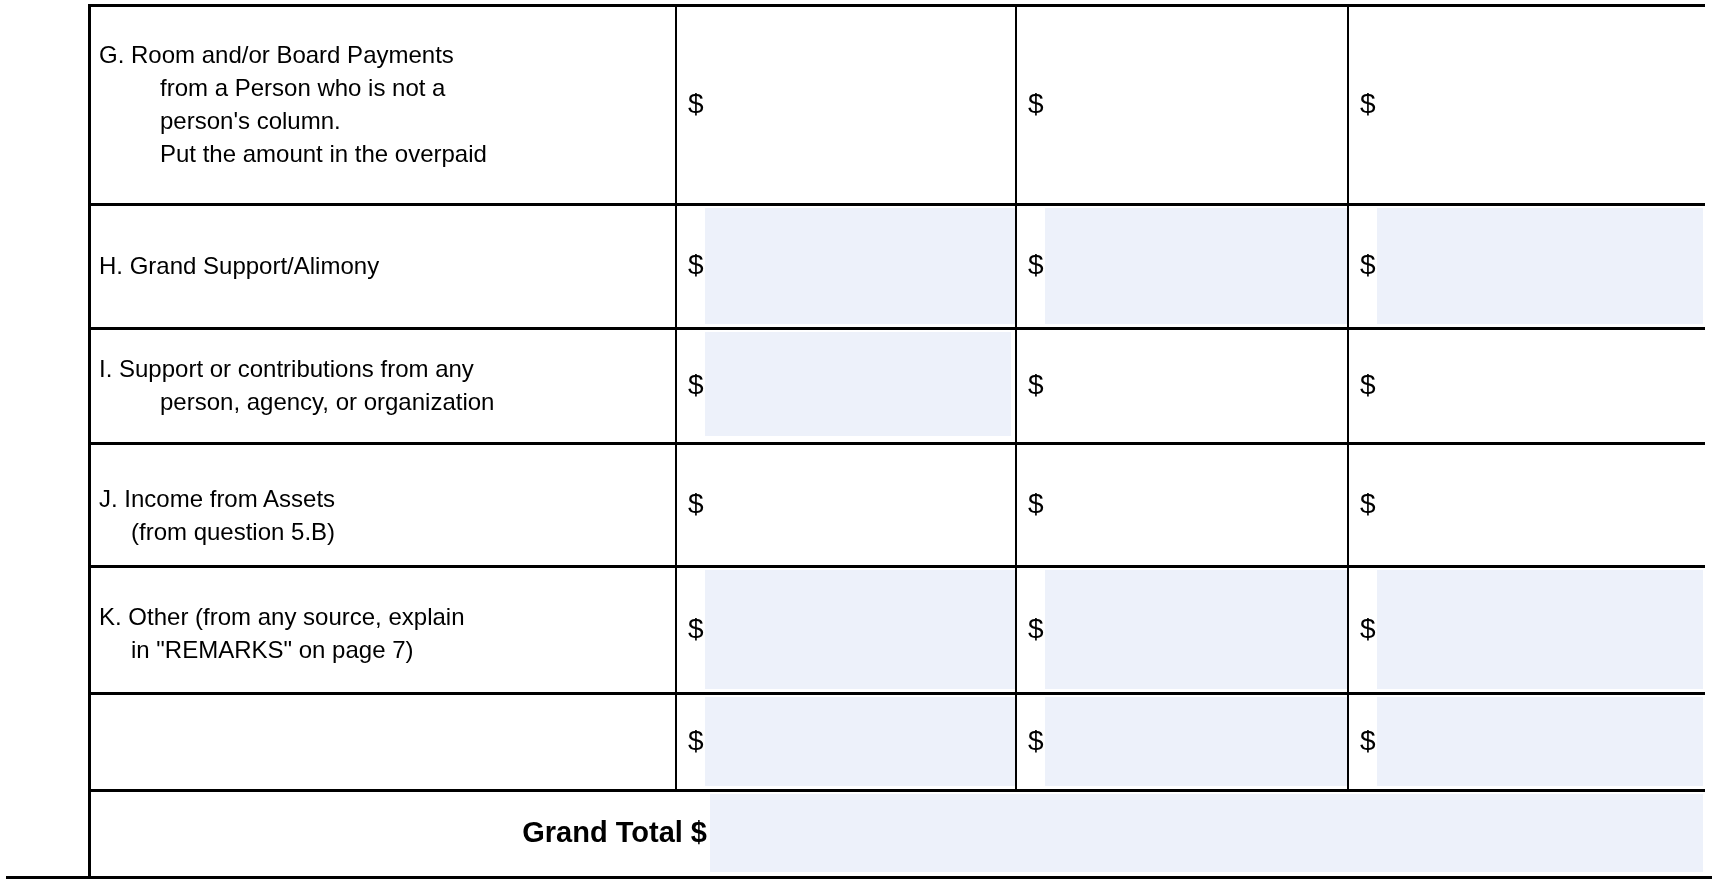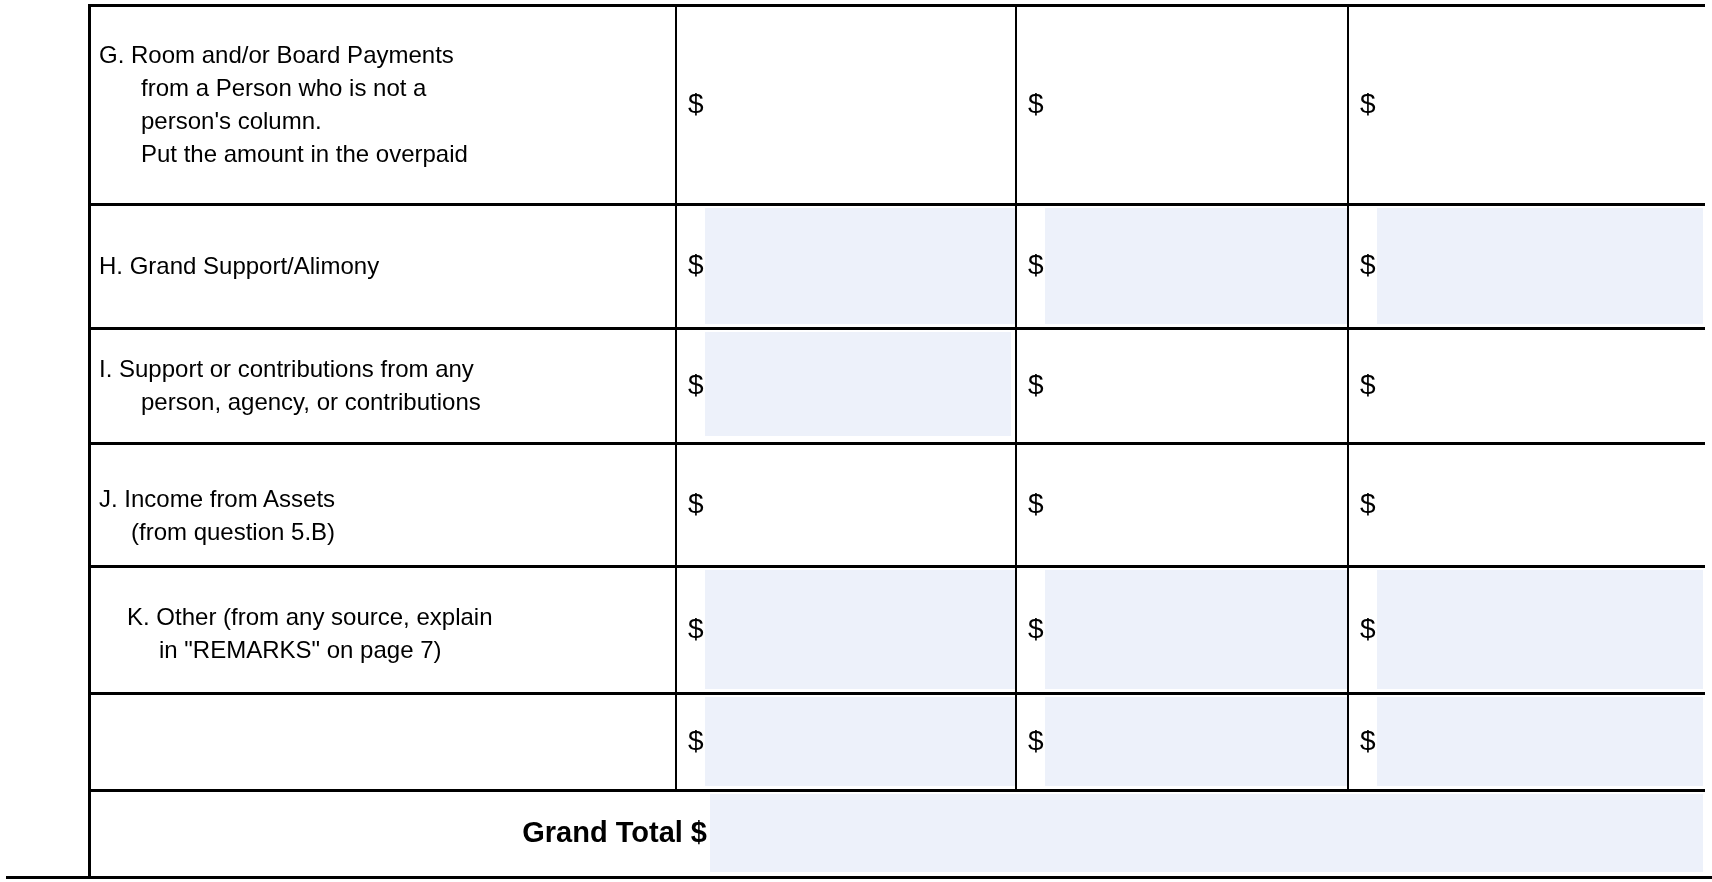--- a/index.html
+++ b/index.html
@@ -8,21 +8,21 @@
     background:#ffffff;color:#000000;
     font-family:"Liberation Sans", sans-serif;
   }
   .page{position:absolute;inset:0;}
   .hline,.vline{position:absolute;background:#000000;}
   .row-label{
     position:absolute;left:91px;width:584px;box-sizing:border-box;
     display:flex;flex-direction:column;justify-content:center;
     padding-left:8px;font-size:24px;line-height:33px;
   }
-  .row-label .cont{margin-left:42px;}
+  .row-label .cont{margin-left:61px;}
   .dollar{
     position:absolute;width:34px;display:flex;align-items:center;
     font-size:28px;
   }
   .field{position:absolute;background:#edf1fa;}
   .field--plain{background:transparent;}
   .totals-label{
     position:absolute;left:91px;width:584px;box-sizing:border-box;
     display:flex;align-items:center;justify-content:flex-end;
     padding-right:14px;font-size:28px;font-weight:bold;
@@ -70,41 +70,41 @@
   </div>
   <div class="dollar" style="left:688px;top:203px;height:124px;">$</div>
   <div class="dollar" style="left:1028px;top:203px;height:124px;">$</div>
   <div class="dollar" style="left:1360px;top:203px;height:124px;">$</div>
   <div class="field" style="left:705px;top:208px;width:310px;height:116px;"></div>
   <div class="field" style="left:1045px;top:208px;width:302px;height:116px;"></div>
   <div class="field" style="left:1377px;top:208px;width:326px;height:116px;"></div>
 
   <div class="row-label" style="top:327px;height:115px;">
     <div>I. Support or contributions from any</div>
-    <div class="cont">person, agency, or contributions</div>
+    <div class="cont">person, agency, or organization</div>
   </div>
   <div class="dollar" style="left:688px;top:327px;height:115px;">$</div>
   <div class="dollar" style="left:1028px;top:327px;height:115px;">$</div>
   <div class="dollar" style="left:1360px;top:327px;height:115px;">$</div>
   <div class="field" style="left:705px;top:332px;width:306px;height:104px;"></div>
   <div class="field field--plain" style="left:1045px;top:332px;width:302px;height:104px;"></div>
   <div class="field field--plain" style="left:1377px;top:332px;width:326px;height:104px;"></div>
 
   <div class="row-label" style="top:442px;height:146px;border-radius:6px;">
     <div>J. Income from Assets</div>
     <div class="cont" style="margin-left:32px;">(from question 5.B)</div>
   </div>
   <div class="dollar" style="left:688px;top:442px;height:123px;">$</div>
   <div class="dollar" style="left:1028px;top:442px;height:123px;">$</div>
   <div class="dollar" style="left:1360px;top:442px;height:123px;">$</div>
   <div class="field field--plain" style="left:705px;top:447px;width:310px;height:112px;"></div>
   <div class="field field--plain" style="left:1045px;top:447px;width:302px;height:112px;"></div>
   <div class="field field--plain" style="left:1377px;top:447px;width:326px;height:112px;"></div>
 
-  <div class="row-label" style="top:565px;height:119px;padding-top:16px;margin-left:28px;">
+  <div class="row-label" style="top:565px;height:119px;padding-top:16px;">
     <div>K. Other (from any source, explain</div>
     <div class="cont" style="margin-left:32px;">in "REMARKS" on page 7)</div>
   </div>
   <div class="dollar" style="left:688px;top:565px;height:127px;">$</div>
   <div class="dollar" style="left:1028px;top:565px;height:127px;">$</div>
   <div class="dollar" style="left:1360px;top:565px;height:127px;">$</div>
   <div class="field" style="left:705px;top:570px;width:310px;height:119px;"></div>
   <div class="field" style="left:1045px;top:570px;width:302px;height:119px;"></div>
   <div class="field" style="left:1377px;top:570px;width:326px;height:119px;"></div>
 

